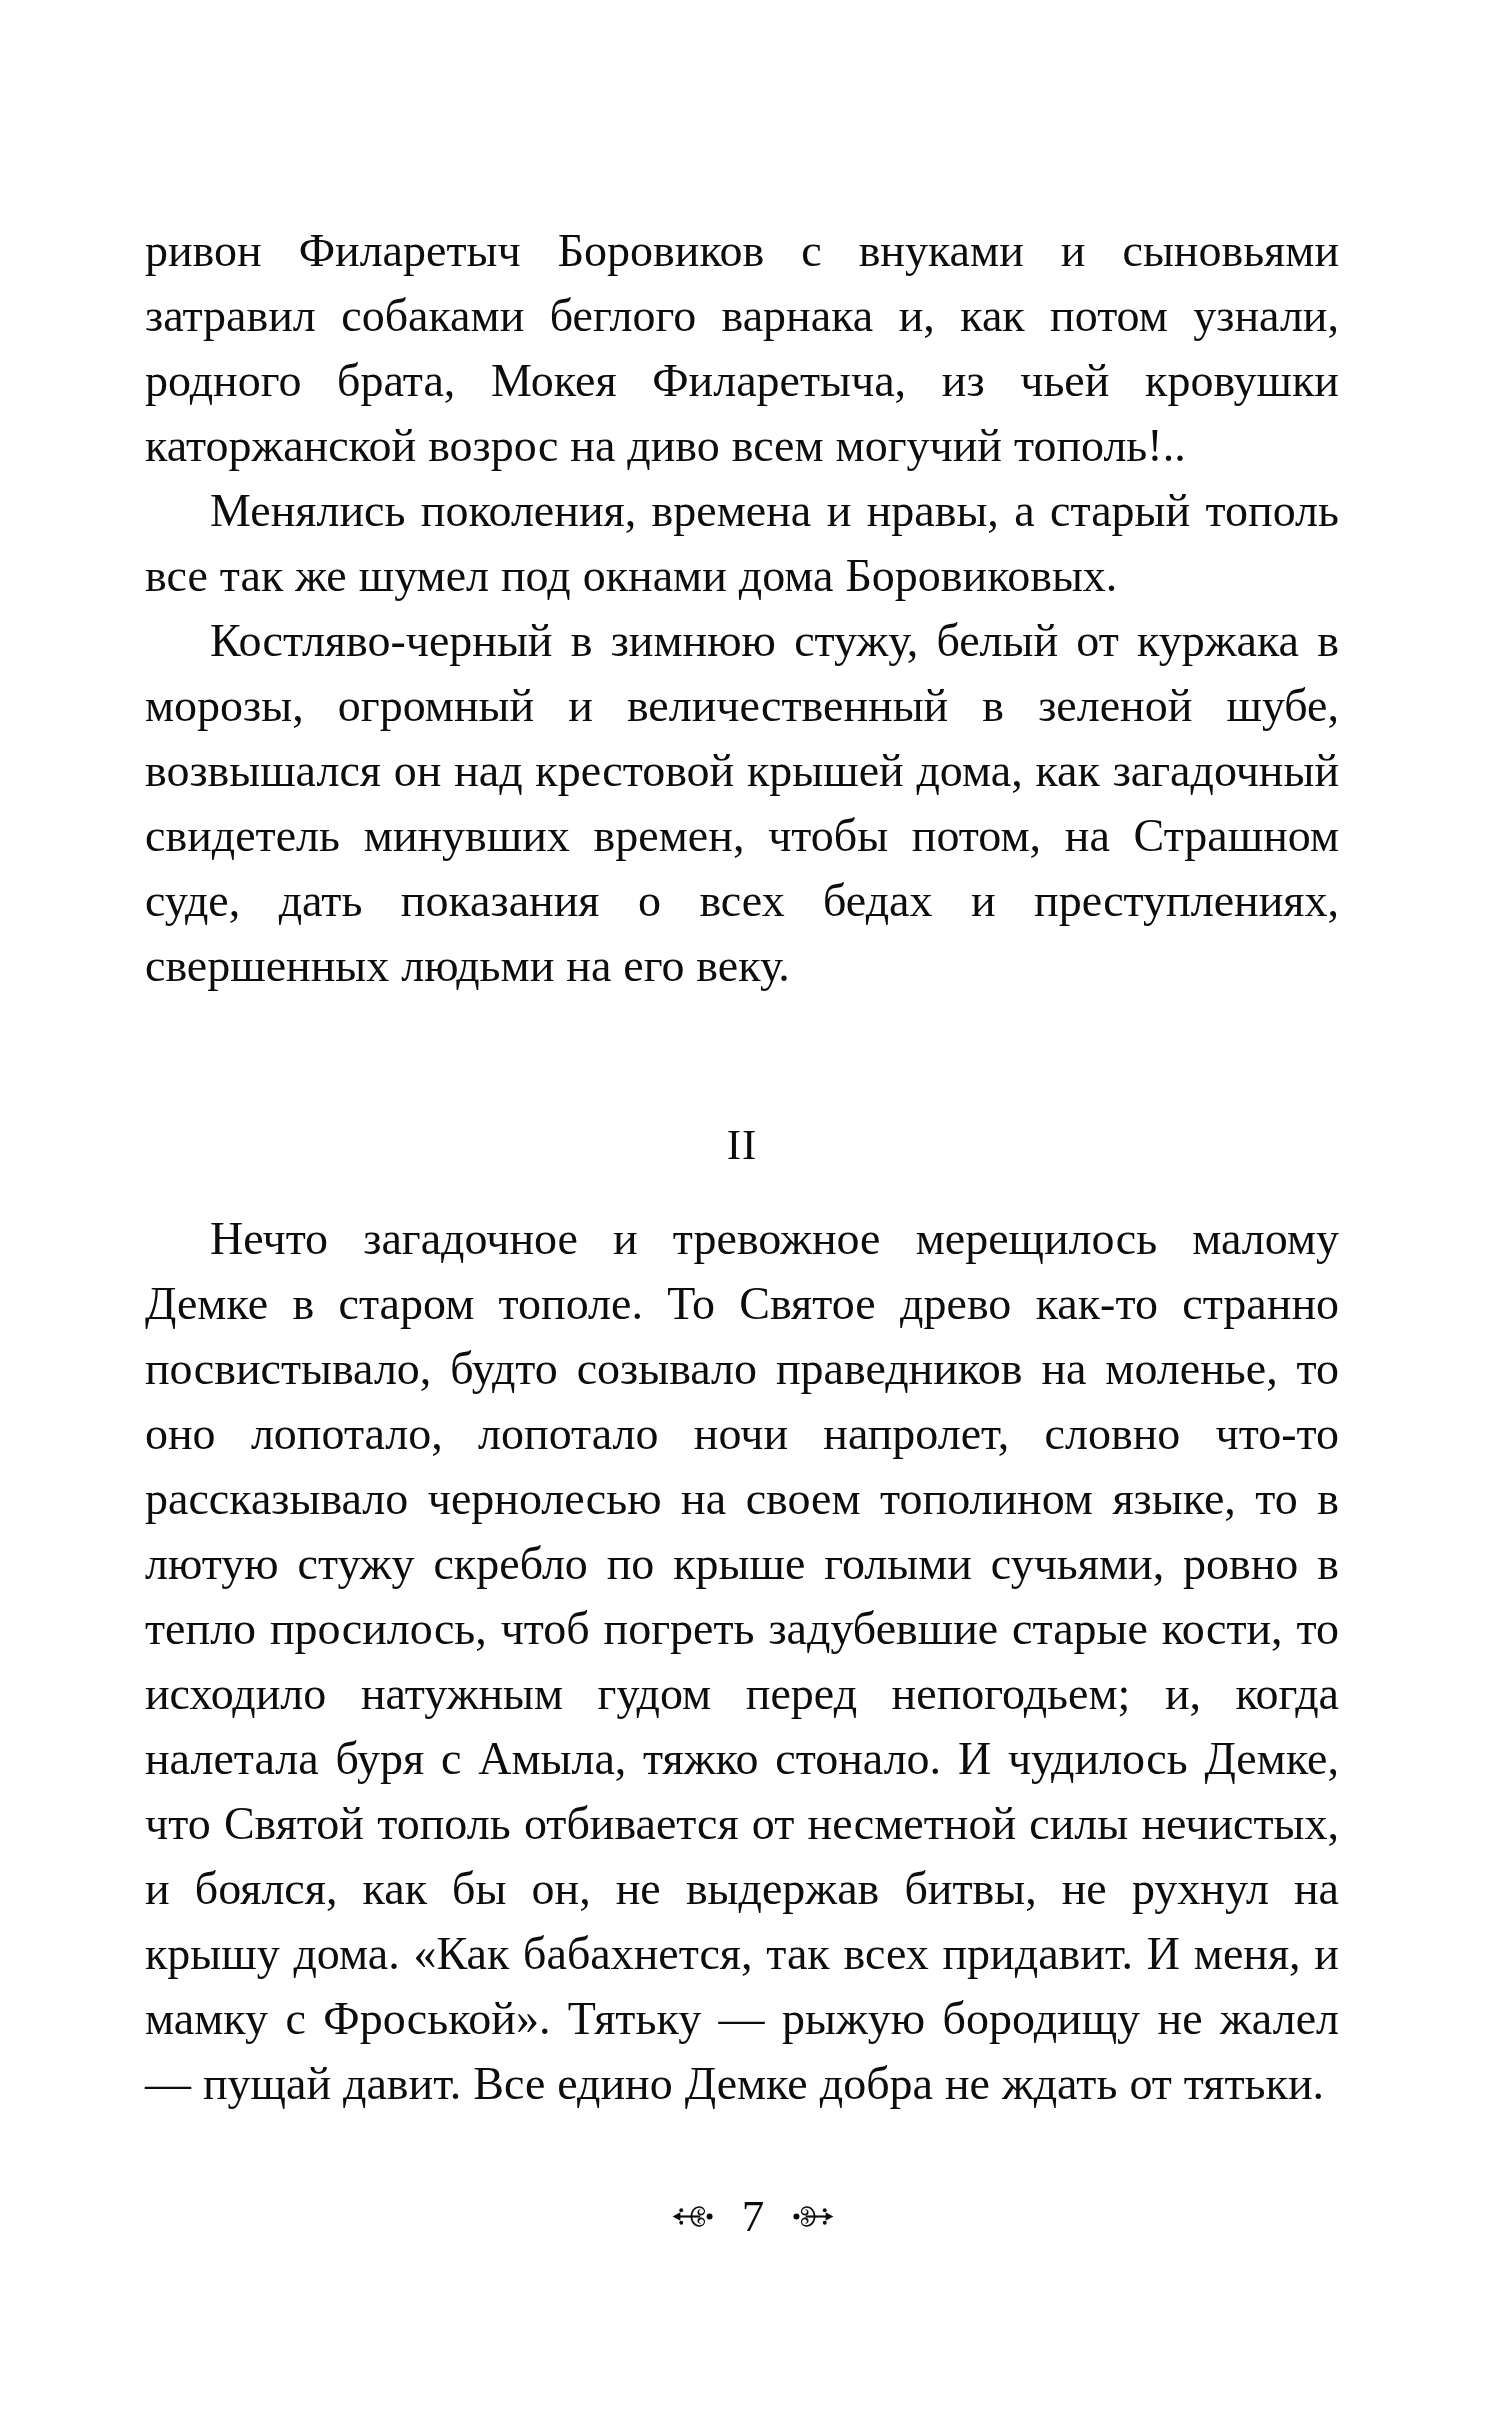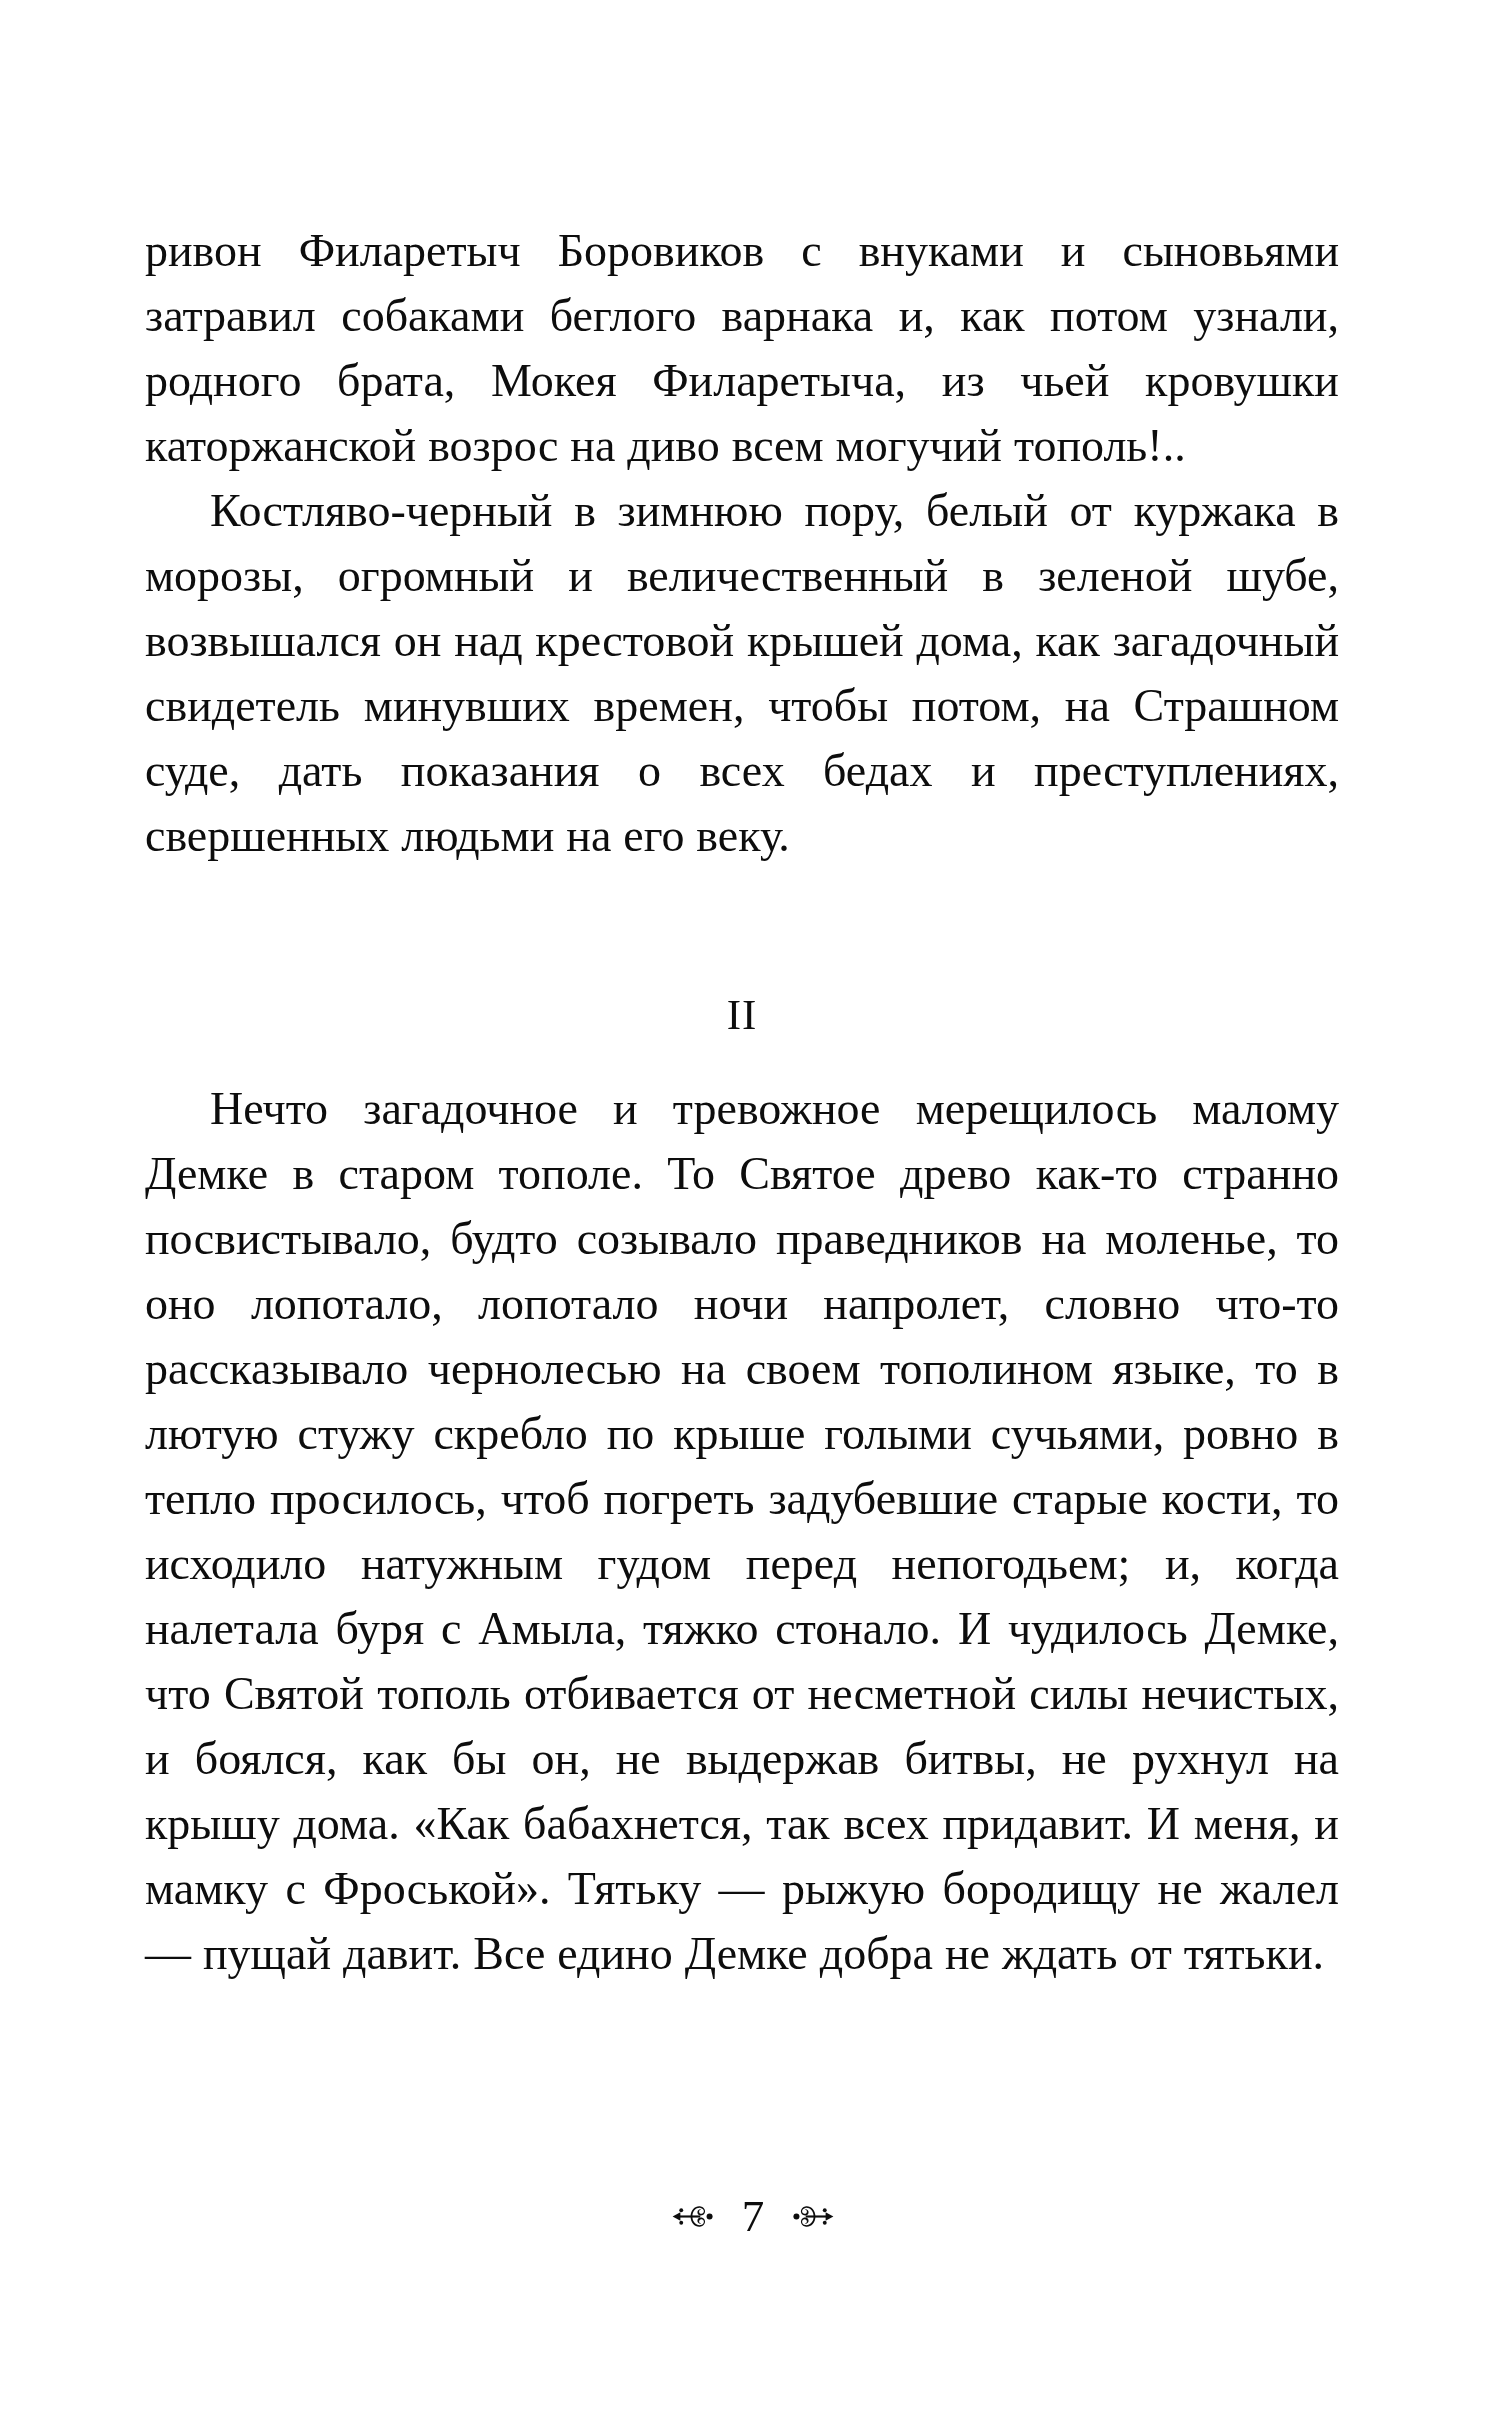--- a/index.html
+++ b/index.html
@@ -107,22 +107,23 @@
 </head>
 <body>
 
 <div class="page">
 
   <div class="textblock">
 
     <p class="para cont nojust">ривон Филаретыч Боровиков с внуками и сыновьями затравил собаками беглого варнака и, как потом узнали, родного брата, Мокея Филаретыча, из чьей кровушки каторжанской возрос на диво всем могучий тополь!..</p>
 
 
+    <p class="para nojust">Менялись поколения, времена и нравы, а старый тополь все так же шумел под окнами дома Боровиковых.</p>
 
-    <p class="para nojust">Костляво-черный в зимнюю пору, белый от куржака в морозы, огромный и величественный в зеленой шубе, возвышался он над крестовой крышей дома, как загадочный свидетель минувших времен, чтобы потом, на Страшном суде, дать показания о всех бедах и преступлениях, свершенных людьми на его веку.</p>
+    <p class="para nojust">Костляво-черный в зимнюю стужу, белый от куржака в морозы, огромный и величественный в зеленой шубе, возвышался он над крестовой крышей дома, как загадочный свидетель минувших времен, чтобы потом, на Страшном суде, дать показания о всех бедах и преступлениях, свершенных людьми на его веку.</p>
 
     <div class="gap-before-chapter"></div>
 
     <p class="chapter-num">II</p>
 
     <div class="gap-after-chapter"></div>
 
     <p class="para nojust">Нечто загадочное и тревожное мерещилось малому Демке в старом тополе. То Святое древо как-то странно посвистывало, будто созывало праведников на моленье, то оно лопотало, лопотало ночи напролет, словно что-то рассказывало чернолесью на своем тополином языке, то в лютую стужу скребло по крыше голыми сучьями, ровно в тепло просилось, чтоб погреть задубевшие старые кости, то исходило натужным гудом перед непогодьем; и, когда налетала буря с Амыла, тяжко стонало. И чудилось Демке, что Святой тополь отбивается от несметной силы нечистых, и боялся, как бы он, не выдержав битвы, не рухнул на крышу дома. «Как бабахнется, так всех придавит. И меня, и мамку с Фроськой». Тятьку — рыжую бородищу не жалел — пущай давит. Все едино Демке добра не ждать от тятьки.</p>
 
   </div>

